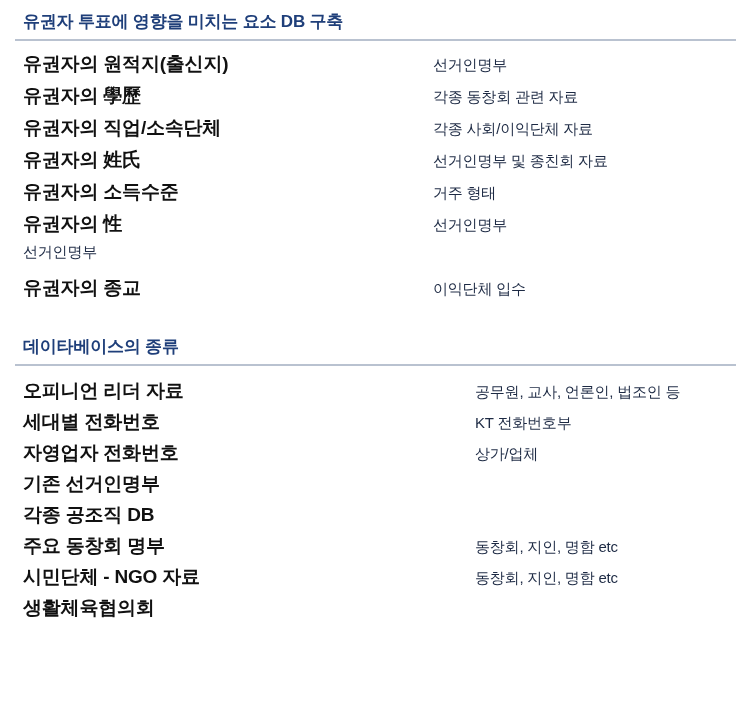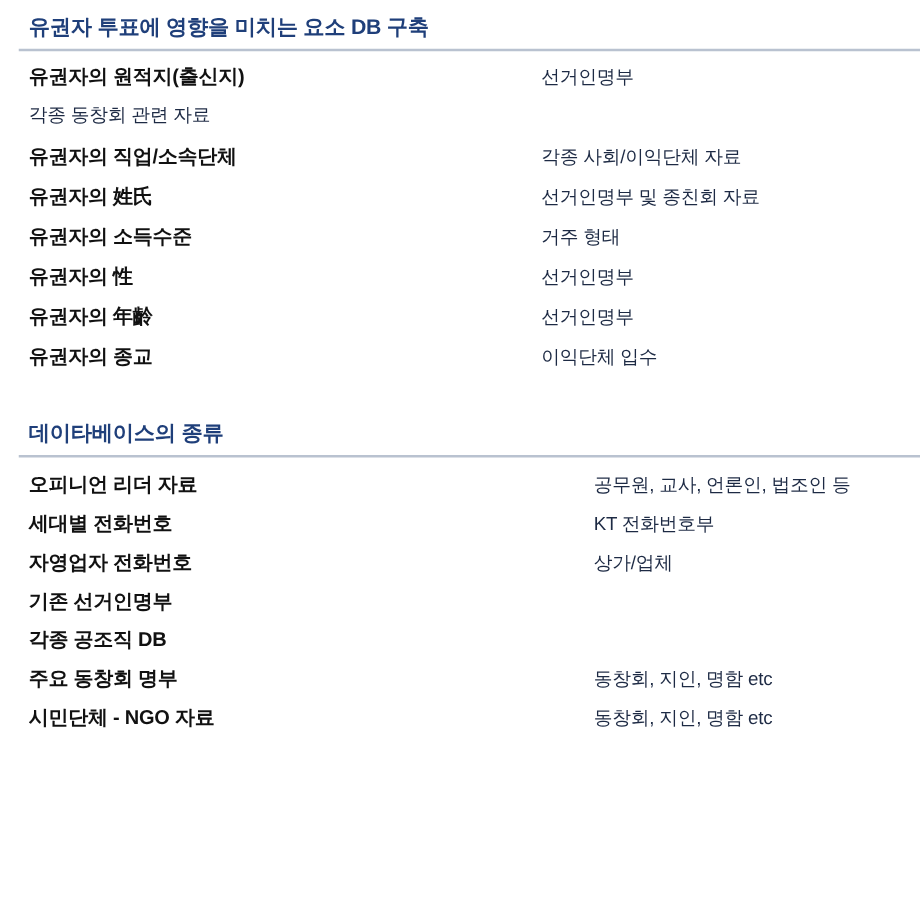--- a/index.html
+++ b/index.html
@@ -41,21 +41,21 @@
   }
   .row {
     display: flex;
     align-items: baseline;
     padding: 0 0 0 10px;
     height: 32px;
   }
   .row .term {
     width: 410px;
     flex: 0 0 410px;
-    font-size: 16px;
+    font-size: 19px;
     font-weight: bold;
     color: #111111;
     letter-spacing: -0.2px;
   }
   .row .desc {
     flex: 1 1 auto;
     font-size: 15px;
     font-weight: normal;
     color: #1d2a44;
     letter-spacing: -0.2px;
@@ -78,40 +78,40 @@
 
   <div class="section section1">
     <div class="section-title">유권자 투표에 영향을 미치는 요소 DB 구축</div>
     <div class="section-rule"></div>
     <div class="rows">
       <div class="row">
         <div class="term">유권자의 원적지(출신지)</div>
         <div class="desc">선거인명부</div>
       </div>
       <div class="row">
+        <div class="term">유권자의 學歷</div>
         <div class="desc">각종 동창회 관련 자료</div>
       </div>
       <div class="row">
         <div class="term">유권자의 직업/소속단체</div>
         <div class="desc">각종 사회/이익단체 자료</div>
       </div>
       <div class="row">
         <div class="term">유권자의 姓氏</div>
         <div class="desc">선거인명부 및 종친회 자료</div>
       </div>
       <div class="row">
         <div class="term">유권자의 소득수준</div>
         <div class="desc">거주 형태</div>
       </div>
       <div class="row">
         <div class="term">유권자의 性</div>
         <div class="desc">선거인명부</div>
       </div>
       <div class="row">
-        <div class="term">유권자의 年齡</div>
         <div class="desc">선거인명부</div>
       </div>
       <div class="row">
         <div class="term">유권자의 종교</div>
         <div class="desc">이익단체 입수</div>
       </div>
     </div>
   </div>
 
   <div class="gap"></div>
@@ -140,17 +140,18 @@
       </div>
       <div class="row">
         <div class="term">주요 동창회 명부</div>
         <div class="desc">동창회, 지인, 명함 etc</div>
       </div>
       <div class="row">
         <div class="term">시민단체 - NGO 자료</div>
         <div class="desc">동창회, 지인, 명함 etc</div>
       </div>
       <div class="row">
+        <div class="term">생활체육협의회</div>
       </div>
     </div>
   </div>
 
 </div>
 
 </body></html>

